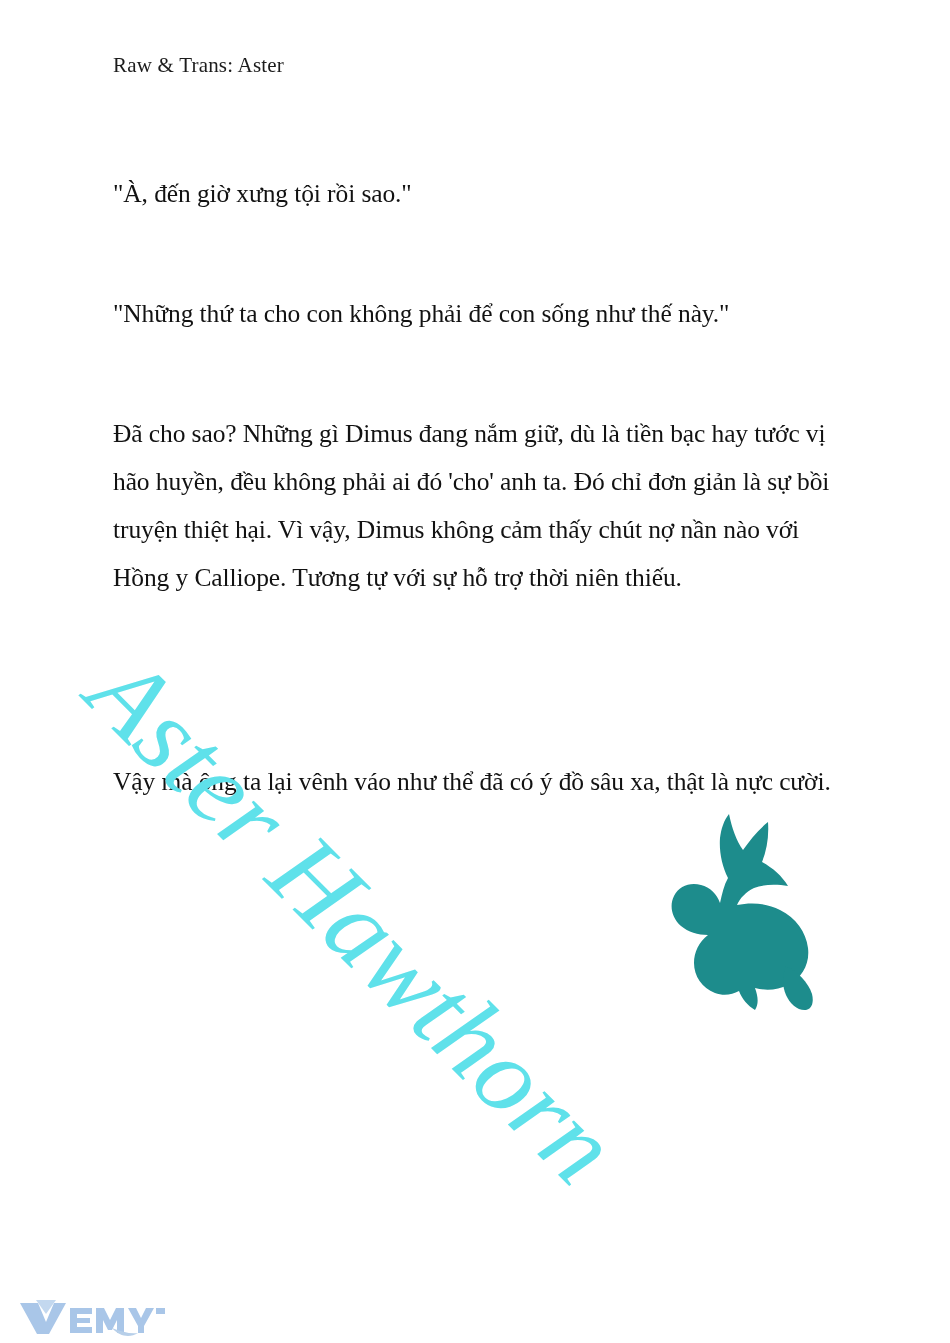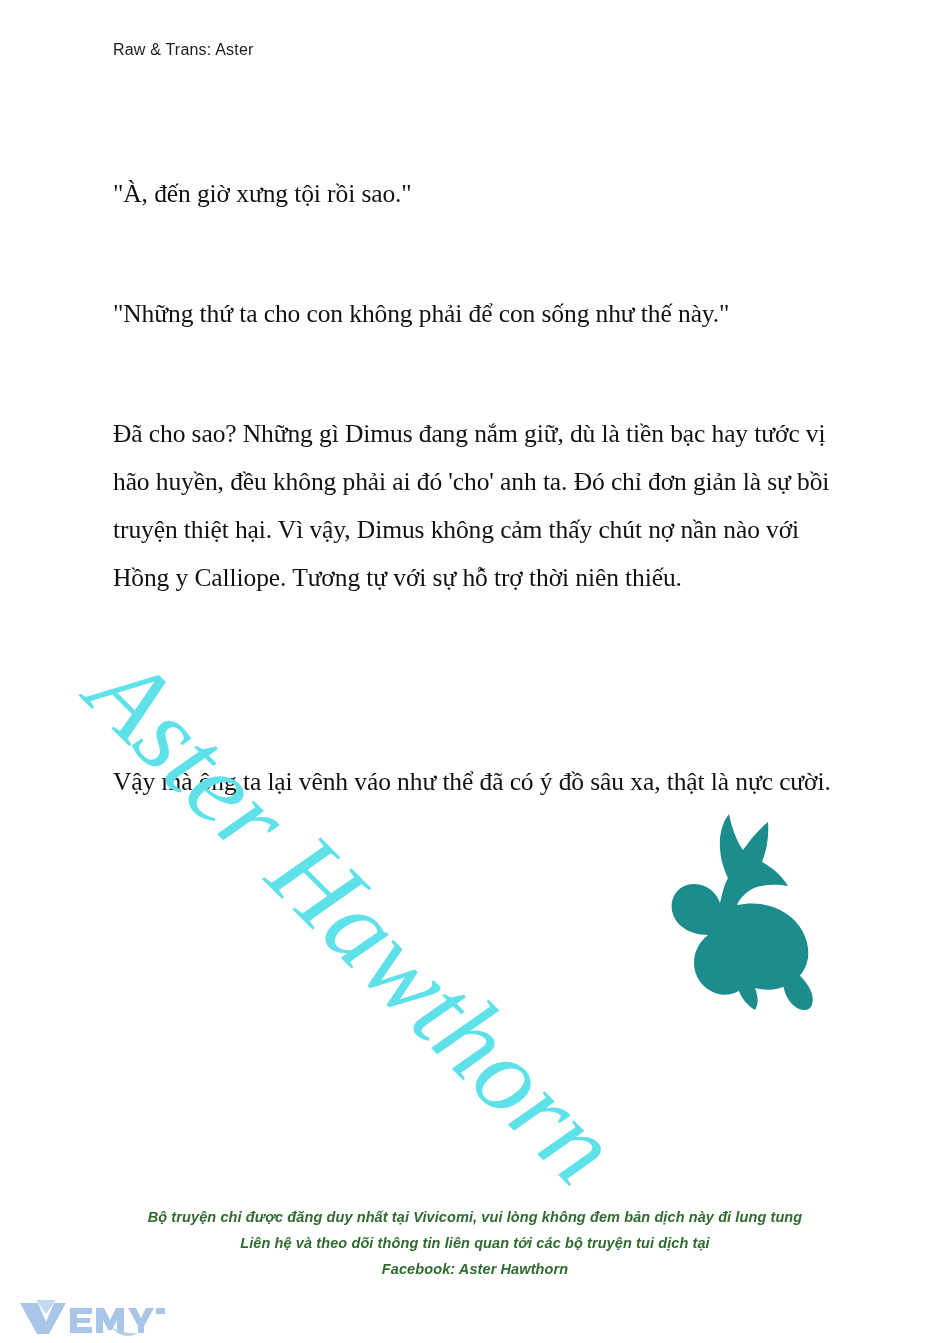--- a/index.html
+++ b/index.html
@@ -19,23 +19,23 @@
     width: 950px;
     height: 1343px;
     overflow: hidden;
     background: #ffffff;
   }
 
   
   .header-credit {
     position: absolute;
     left: 113px;
-    top: 41px;
-    font-family: Liberation Sans, sans-serif;
-    font-size: 16px;
+    top: 53px;
+    font-family: Liberation Serif, serif;
+    font-size: 21px;
     color: #1c1c1c;
     letter-spacing: 0.2px;
     white-space: nowrap;
   }
 
   
   .body-col {
     position: absolute;
     left: 113px;
     top: 170px;
@@ -164,25 +164,20 @@
         C 85 23, 88 14, 93 8 Z"></path>
       <path fill="#1d8c8c" d="
         M150 160
         C 162 166, 172 176, 176 188
         C 178 196, 176 203, 170 204
         C 162 205, 154 198, 150 189
         C 146 180, 146 169, 150 160 Z"></path>
     </svg>
   </div>
 
-  <div class="footer">
-    <div>Bộ truyện chỉ được đăng duy nhất tại Vivicomi, vui lòng không đem bản dịch này đi lung tung</div>
-    <div>Liên hệ và theo dõi thông tin liên quan tới các bộ truyện tui dịch tại</div>
-    <div>Facebook: Aster Hawthorn</div>
-  </div>
 
   <div class="site-logo">
     <svg viewBox="0 0 150 48" xmlns="http://www.w3.org/2000/svg" aria-hidden="true">
       <g fill="#a9c6e8">
         <path d="M4 11 L22 11 L30 30 L38 11 L50 11 L33 42 L21 42 Z"></path>
         <path d="M20 8 L40 8 L30 22 Z" fill="#c3d8ef"></path>
         <path d="M54 16 h22 v6 h-15 v4 h13 v5 h-13 v4 h15 v6 h-22 z"></path>
         <path d="M80 16 h8 l6 12 l6 -12 h8 v25 h-7 v-13 l-5 10 h-4 l-5 -10 v13 h-7 z"></path>
         <path d="M112 16 h8 l5 10 l5 -10 h8 l-10 18 v7 h-6 v-7 z"></path>
         <path d="M140 16 h9 v6 h-9 z"></path>

